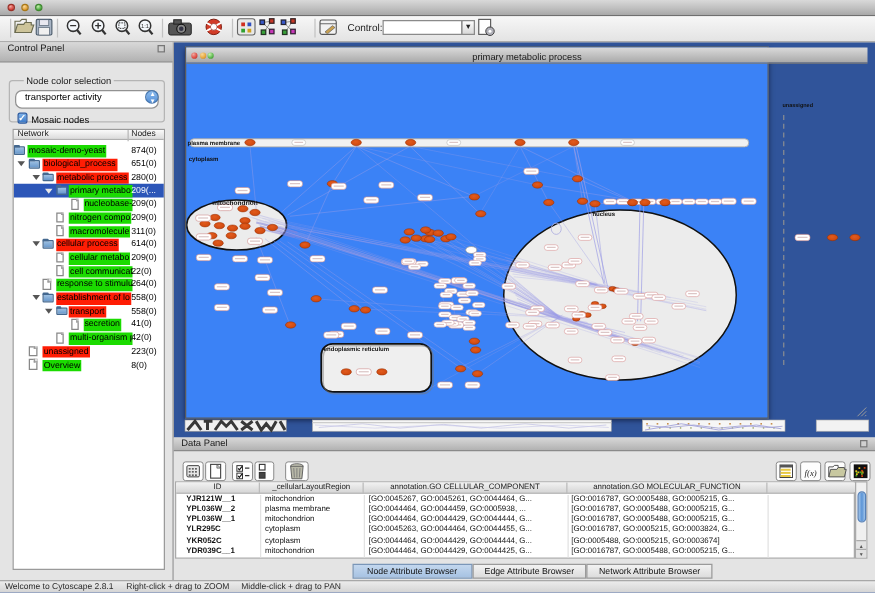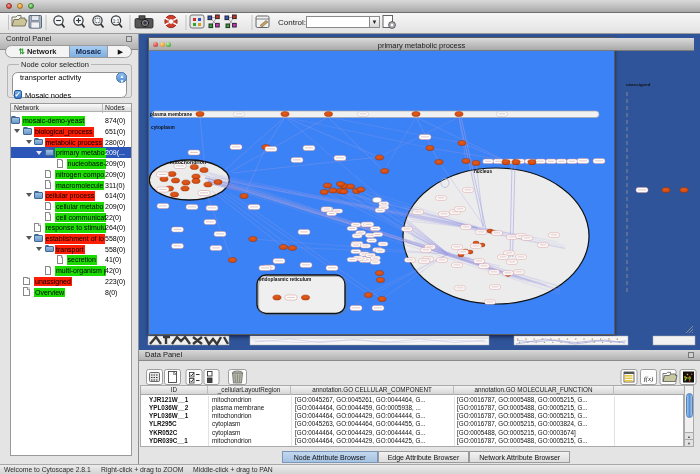--- a/index.html
+++ b/index.html
@@ -12,21 +12,21 @@
 #searchdrop { left:369px; top:16px; width:11px; height:11.5px; background:linear-gradient(#fdfdfd,#d8d8d8); border:1px solid #8a8a8a; font-size:6px; text-align:center; line-height:11px; color:#222; }
 #desktop { left:139px; top:34px; width:561px; height:430px; background:#30549a; }
 #cpanel { left:0; top:34px; width:139px; height:430px; background:#e4e4e4; border-right:1px solid #8f8f8f; }
 .phead { height:16px; background:linear-gradient(#d8d8d8,#b2b2b2); border-bottom:1px solid #8a8a8a; font-size:7.5px; color:#1a1a1a; line-height:9px; padding-left:6px; }
 #cptabs { left:5px; top:11px; width:127px; height:12.5px; border:1px solid #9a9a9a; border-radius:6.5px; background:#f4f4f4; overflow:hidden; }
 #tabnet { left:0; top:0; width:63px; height:12.5px; font-size:7.5px; font-weight:bold; color:#222; text-align:center; line-height:12px; }
 #tabmos { left:63px; top:0; width:39px; height:12.5px; background:linear-gradient(#a9cdf2,#77aade); font-size:7.5px; font-weight:bold; color:#10244a; text-align:center; line-height:12px; border-left:1px solid #9a9a9a; border-right:1px solid #9a9a9a; }
 #tabarr { left:102px; top:0; width:25px; height:12.5px; text-align:center; line-height:12px; font-size:7px; color:#111; }
 #groupbox { left:7px; top:30px; width:125px; height:34px; border:1px solid #b5b5b5; border-radius:3px; }
 #grouplbl { left:19px; top:26px; font-size:7.5px; color:#1a1a1a; background:#e4e4e4; padding:0 2px; }
-#combo { left:12px; top:38px; width:115px; height:26px; background:#fff; border:1px solid #929292; border-radius:5.5px; font-size:7.5px; line-height:10px; padding-left:7px; color:#000; }
+#combo { left:12px; top:38px; width:115px; height:15px; background:#fff; border:1px solid #929292; border-radius:5.5px; font-size:7.5px; line-height:10px; padding-left:7px; color:#000; }
 #combobtn { left:116px; top:38px; width:11px; height:11px; background:linear-gradient(#8cbcee,#5590d8); border:1px solid #4878b0; border-radius:5.5px; }
 #checkbox { left:13.5px; top:56px; width:8.5px; height:8.5px; background:linear-gradient(#7ab0e8,#3a78c8); border:1px solid #2858a0; border-radius:2px; color:#fff; font-size:7.5px; line-height:8px; text-align:center; font-weight:bold; }
 #checklbl { left:25px; top:56.5px; font-size:7.5px; color:#000; }
 #treebox { left:10px; top:69px; width:121.5px; height:353px; background:#fff; border:1px solid #9a9a9a; overflow:hidden; }
 #treehead { left:0; top:0; width:121.5px; height:8px; background:linear-gradient(#fafafa,#dcdcdc); border-bottom:1px solid #b0b0b0; font-size:6.8px; color:#222; line-height:8.5px; }
 #treerows { left:0; top:11.2px; width:121.5px; height:330px; }
 #innerwin { left:9px; top:3px; width:467px; height:298px; background:#3b82f6; border:1px solid #5a5a5a; box-shadow:0 2px 4px rgba(0,0,20,0.55); }
 #iwtitle { left:0; top:0; width:545px; height:13px; background:linear-gradient(#dadada,#a9a9a9); border-bottom:1px solid #7a7a7a; }
 #iwtext { width:545px; text-align:center; top:2.5px; font-size:7.5px; color:#1c1c1c; }
 #dpanel { left:139px; top:350px; width:561px; height:114px; background:#e4e4e4; }
@@ -591,25 +591,20 @@
     <rect x="608.3" y="338.4" width="1.3" height="1.3" fill="#c89050"></rect>
     <rect x="610.3" y="341.8" width="1.1" height="1.1" fill="#98a060"></rect>
     <rect x="616.6" y="338.4" width="1.3" height="1.3" fill="#c89050"></rect>
     <rect x="618.6" y="341.8" width="1.1" height="1.1" fill="#98a060"></rect>
     <path d="M517 340.5 L535 342 L555 340 L575 342.5 L595 340.5 L615 342 L626 341" stroke="#9898d0" stroke-width="0.6" fill="none"></path>
     <path d="M516 344 L545 339 L575 344 L605 340 L625 343" stroke="#a0a0d8" stroke-width="0.7" fill="none"></path>
     <rect x="653" y="336" width="42" height="9" fill="#f2f2f2" stroke="#aaa" stroke-width="0.5"></rect>
   </svg>
 <div id="cpanel" class="abs">
   <div class="phead">Control Panel<span style="position:absolute;right:6px;top:1.5px;width:6px;height:6px;border:1px solid #777;background:#d0d0d0"></span></div>
-  <div id="cptabs" class="abs">
-    <div id="tabnet" class="abs"><span style="color:#2a9a2a">⇅</span> Network</div>
-    <div id="tabmos" class="abs">Mosaic</div>
-    <div id="tabarr" class="abs">▶</div>
-  </div>
   <div id="groupbox" class="abs"></div>
   <div id="grouplbl" class="abs">Node color selection</div>
   <div id="combo" class="abs">transporter activity</div>
   <div id="combobtn" class="abs">
       <div style="position:absolute;left:2.5px;top:1px;font-size:5px;line-height:4.5px;color:#fff">▲</div>
       <div style="position:absolute;left:2.5px;top:5.5px;font-size:5px;line-height:4.5px;color:#fff">▼</div>
     </div>
   <div id="checkbox" class="abs">✓</div>
   <div id="checklbl" class="abs">Mosaic nodes</div>
   <div id="treebox" class="abs">

